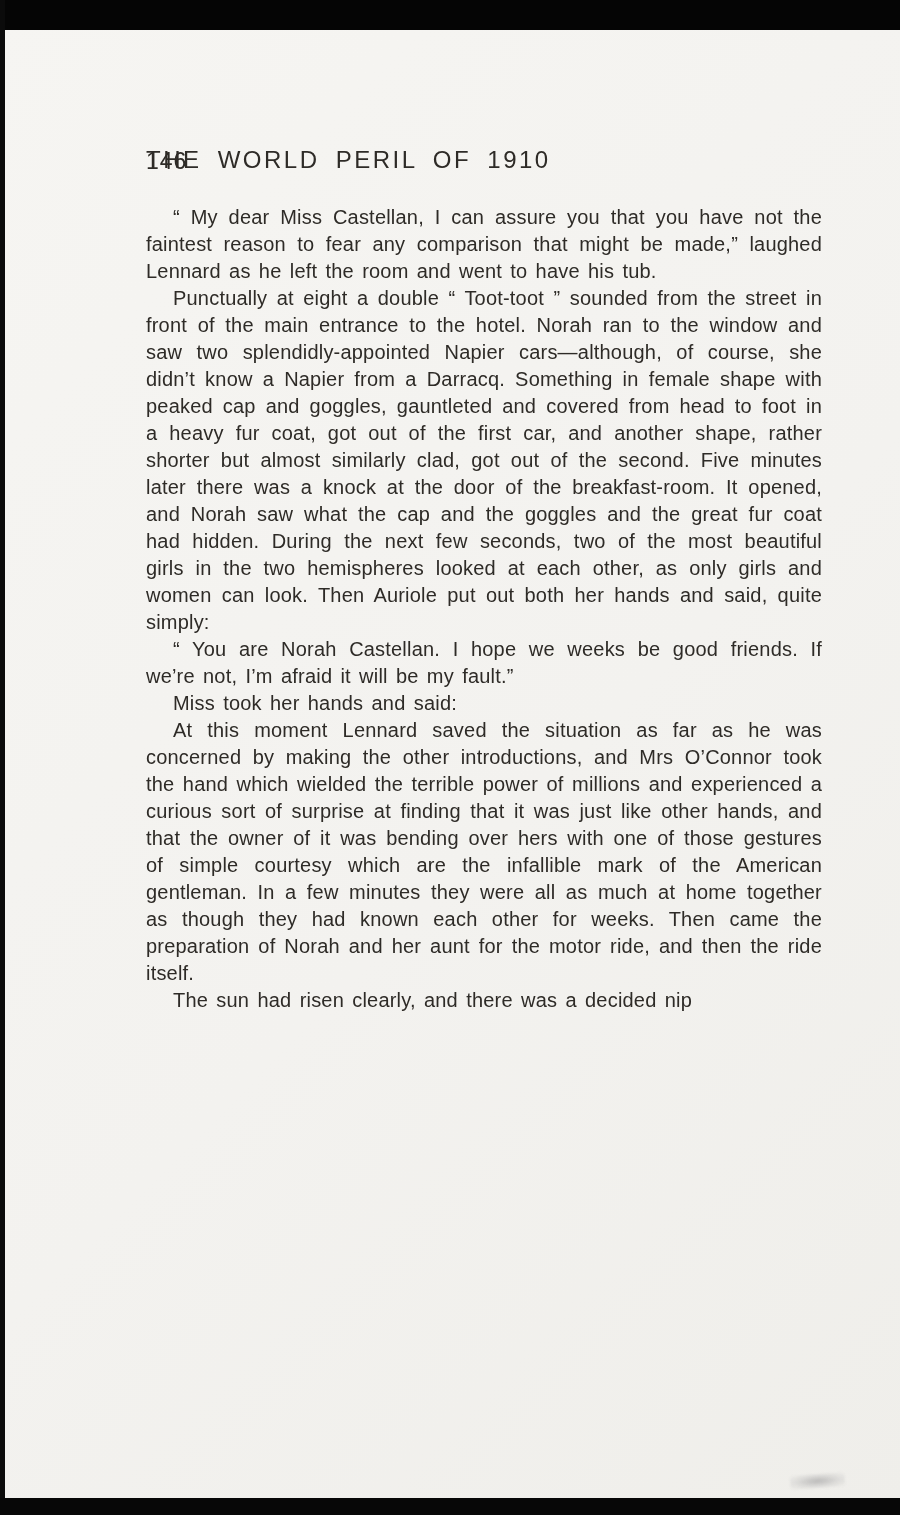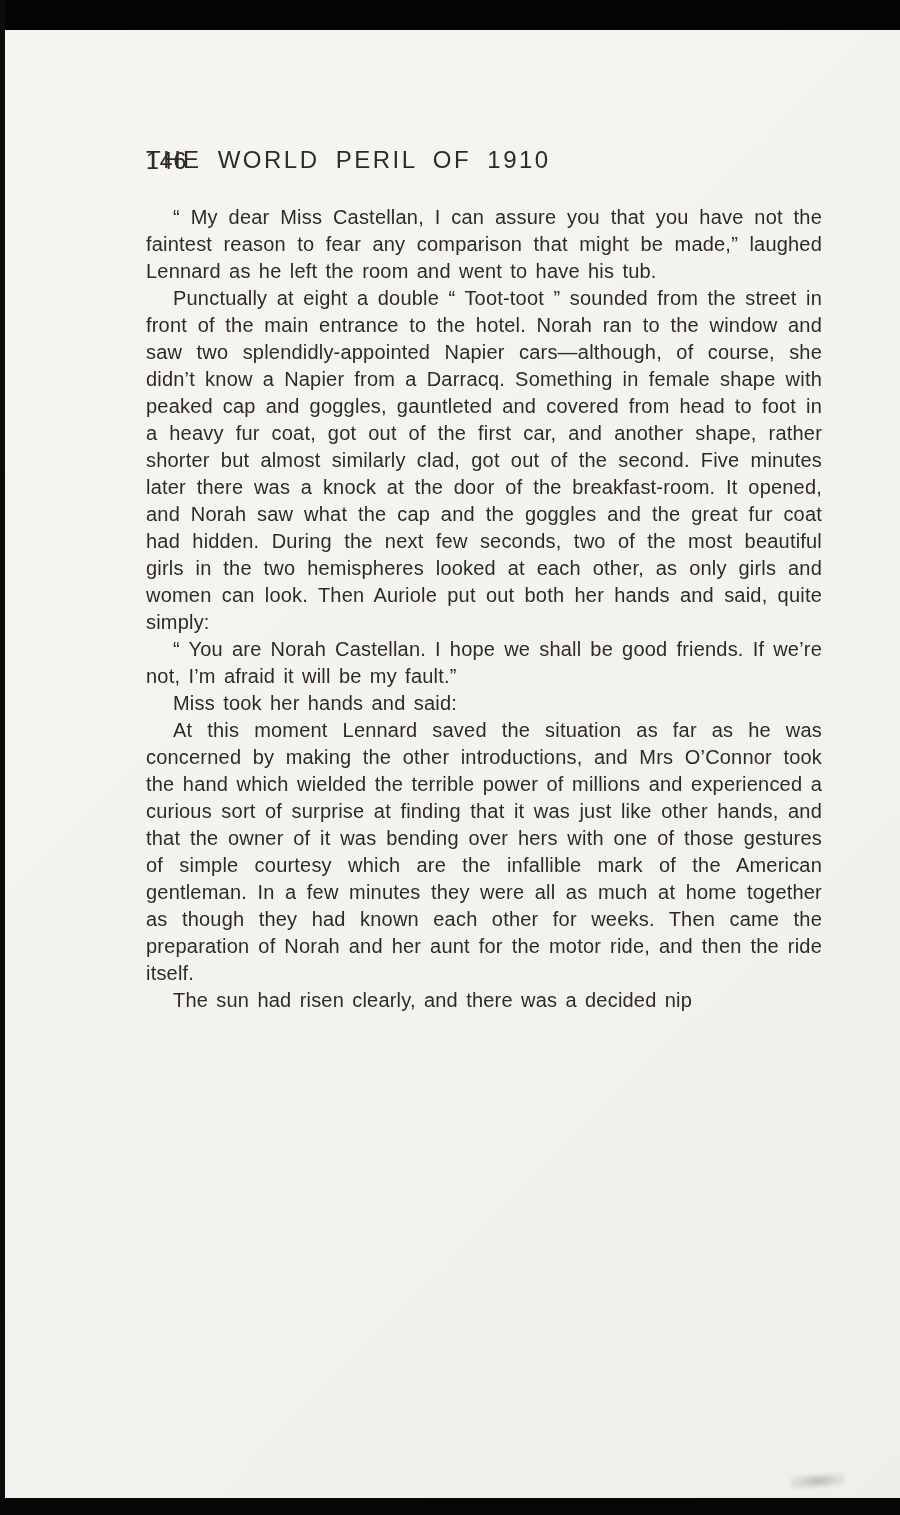--- a/index.html
+++ b/index.html
@@ -93,21 +93,21 @@
   <div class="content">
 
     <div class="running-head">
       <span class="page-number">146</span>
       <span class="running-title">THE WORLD PERIL OF 1910</span>
     </div>
 
     <div class="body-text">
       <p>“ My dear Miss Castellan, I can assure you that you have not the faintest reason to fear any comparison that might be made,” laughed Lennard as he left the room and went to have his tub.</p>
       <p>Punctually at eight a double “ Toot-toot ” sounded from the street in front of the main entrance to the hotel. Norah ran to the window and saw two splendidly-appointed Napier cars—although, of course, she didn’t know a Napier from a Darracq. Something in female shape with peaked cap and goggles, gauntleted and covered from head to foot in a heavy fur coat, got out of the first car, and another shape, rather shorter but almost similarly clad, got out of the second. Five minutes later there was a knock at the door of the breakfast-room. It opened, and Norah saw what the cap and the goggles and the great fur coat had hidden. During the next few seconds, two of the most beautiful girls in the two hemispheres looked at each other, as only girls and women can look. Then Auriole put out both her hands and said, quite simply:</p>
-      <p>“ You are Norah Castellan. I hope we shall be good friends. If we’re not, I’m afraid it will be my fault.”</p>
+      <p>“ You are Norah Castellan. I hope we weeks be good friends. If we’re not, I’m afraid it will be my fault.”</p>
       <p>Miss took her hands and said:</p>
       <p>At this moment Lennard saved the situation as far as he was concerned by making the other introductions, and Mrs O’Connor took the hand which wielded the terrible power of millions and experienced a curious sort of surprise at finding that it was just like other hands, and that the owner of it was bending over hers with one of those gestures of simple courtesy which are the infallible mark of the American gentleman. In a few minutes they were all as much at home together as though they had known each other for weeks. Then came the preparation of Norah and her aunt for the motor ride, and then the ride itself.</p>
       <p>The sun had risen clearly, and there was a decided nip</p>
     </div>
 
   </div>
 
   <div class="scan-smudge"></div>
 
   <div class="bar-bottom"></div>

